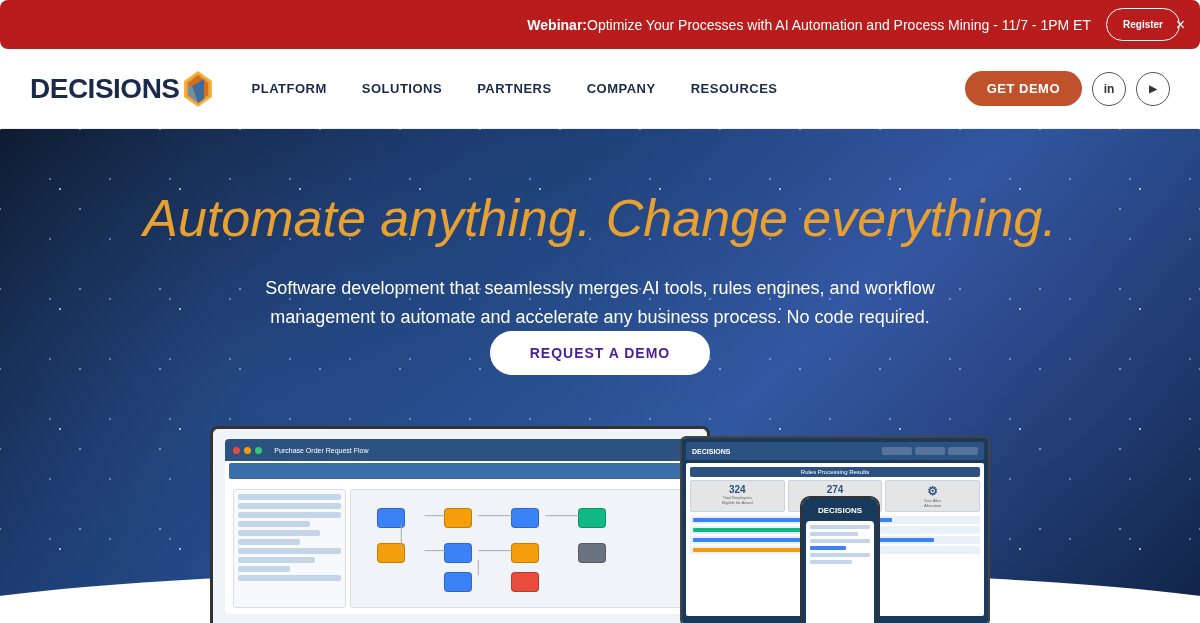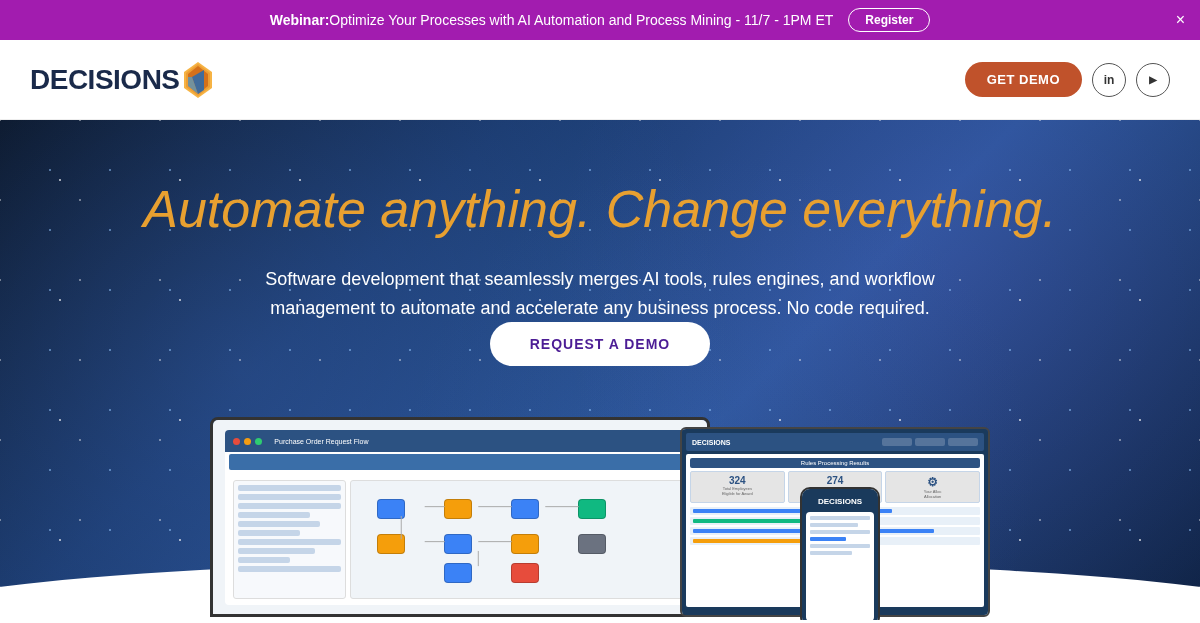--- a/index.html
+++ b/index.html
@@ -1,48 +1,49 @@
 <!DOCTYPE html>
 <html><head>
   <meta charset="utf-8">
   <style>
     * { margin: 0; padding: 0; box-sizing: border-box; }
     body { font-family: Arial, sans-serif; width: 1200px; overflow-x: hidden; }
 
     
     .announcement-bar {
-      background-color: #a21caf;
+      background-color: #b91c1c;
       color: white;
       text-align: center;
       padding: 8px 20px;
       font-size: 14px;
       position: relative;
       display: flex;
       align-items: center;
-      justify-content: center;
+      justify-content: flex-end;
+      border-radius: 8px;
     }
     .announcement-bar .close-btn {
       position: absolute;
       right: 15px;
       cursor: pointer;
       font-size: 16px;
       color: white;
       background: none;
       border: none;
       line-height: 1;
     }
     .announcement-bar .register-btn {
       margin-left: 15px;
       border: 1.5px solid white;
       border-radius: 20px;
-      padding: 4px 16px;
+      padding: 10px 16px;
       color: white;
       background: none;
       cursor: pointer;
-      font-size: 12px;
+      font-size: 10px;
       font-weight: 600;
     }
     .announcement-bar .bold { font-weight: 700; }
 
     
     .header {
       background: white;
       display: flex;
       align-items: center;
       padding: 0 30px;
@@ -463,20 +464,27 @@
     <span class="logo-text">DECISIONS</span>
     <svg class="logo-icon" viewBox="0 0 28 36">
       <polygon points="14,0 28,10 28,26 14,36 0,26 0,10" fill="#f5a623" opacity="0.85"></polygon>
       <polygon points="14,2 26,11 26,25 14,34 2,25 2,11" fill="#e8902a" opacity="0.6"></polygon>
       <polygon points="14,4 24,12 24,24 14,32 4,24 4,12" fill="#d4701a"></polygon>
       <path d="M8,15 L20,8 L20,28 L14,32 Z" fill="#1a6abc" opacity="0.8"></path>
       <path d="M8,15 L14,32 L4,24 L4,15 Z" fill="#4a9fd4" opacity="0.7"></path>
     </svg>
   </a>
 
+  <nav class="nav">
+    <span class="nav-item">PLATFORM</span>
+    <span class="nav-item">SOLUTIONS</span>
+    <span class="nav-item">PARTNERS</span>
+    <span class="nav-item">COMPANY</span>
+    <span class="nav-item">RESOURCES</span>
+  </nav>
 
   <div class="header-actions">
     <button class="btn-get-demo">GET DEMO</button>
     <div class="social-icon">in</div>
     <div class="social-icon" style="font-size:10px;">▶</div>
   </div>
 </header>
 
 <section class="hero">
   <div class="hero-particles"></div>

